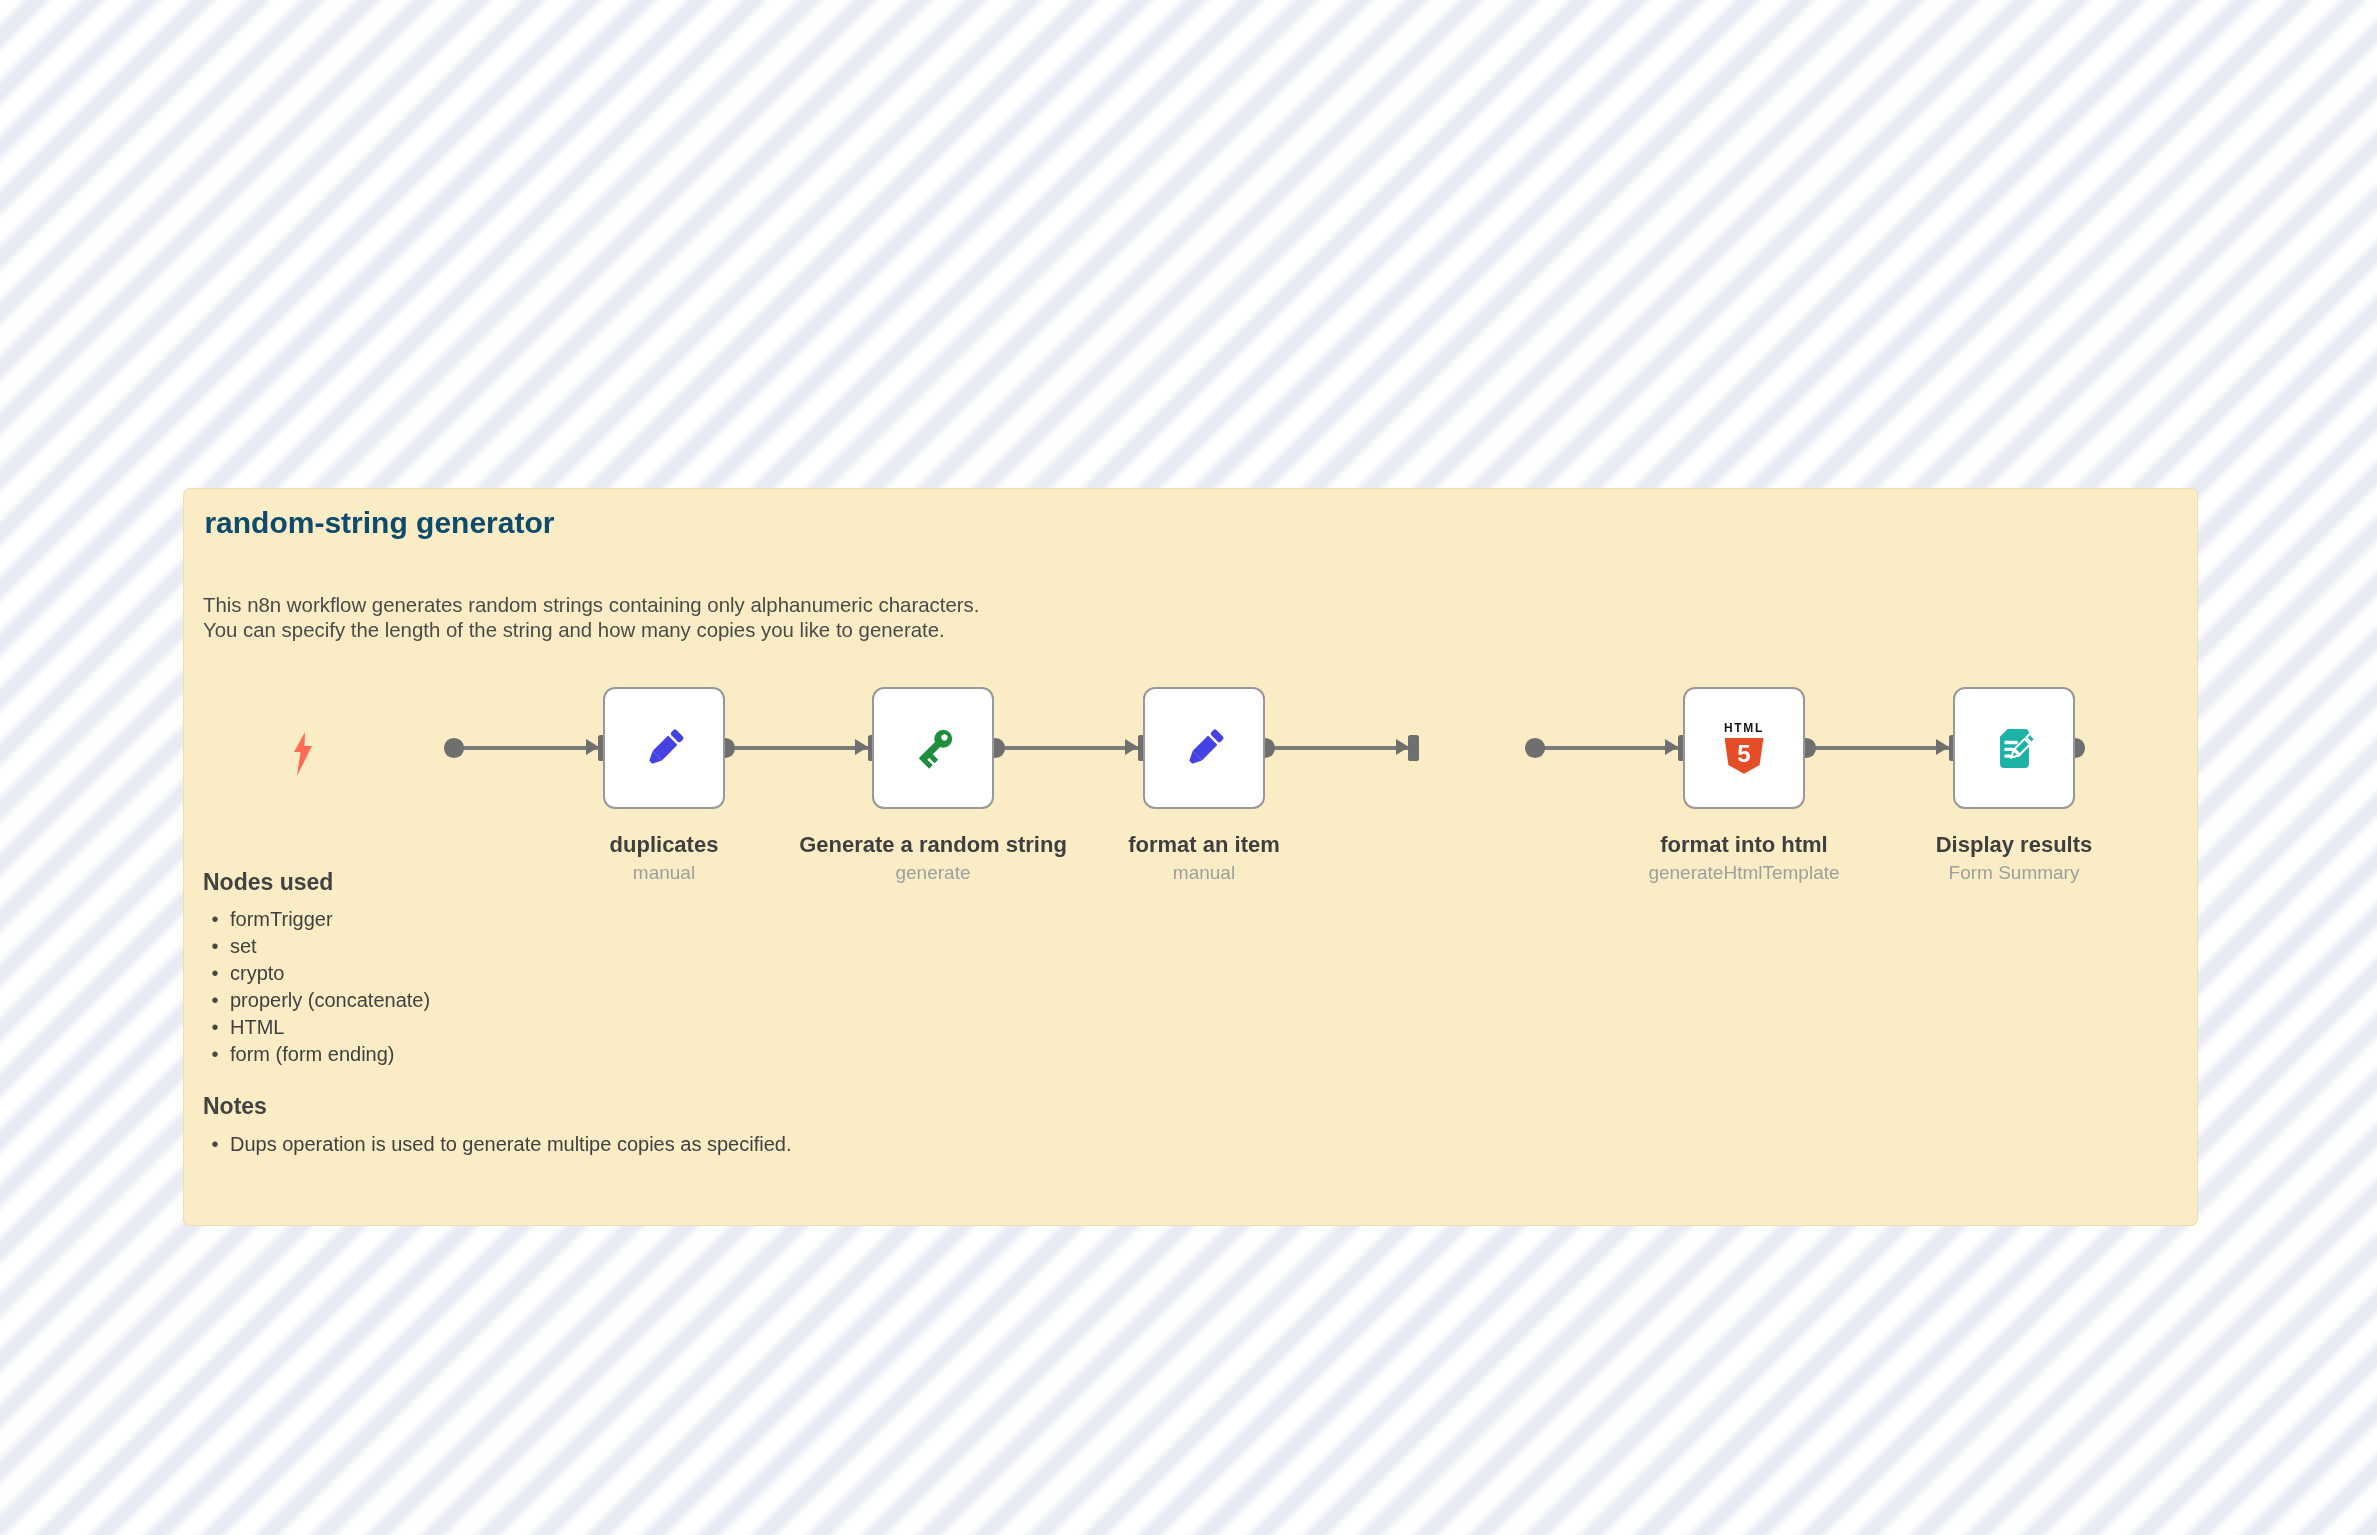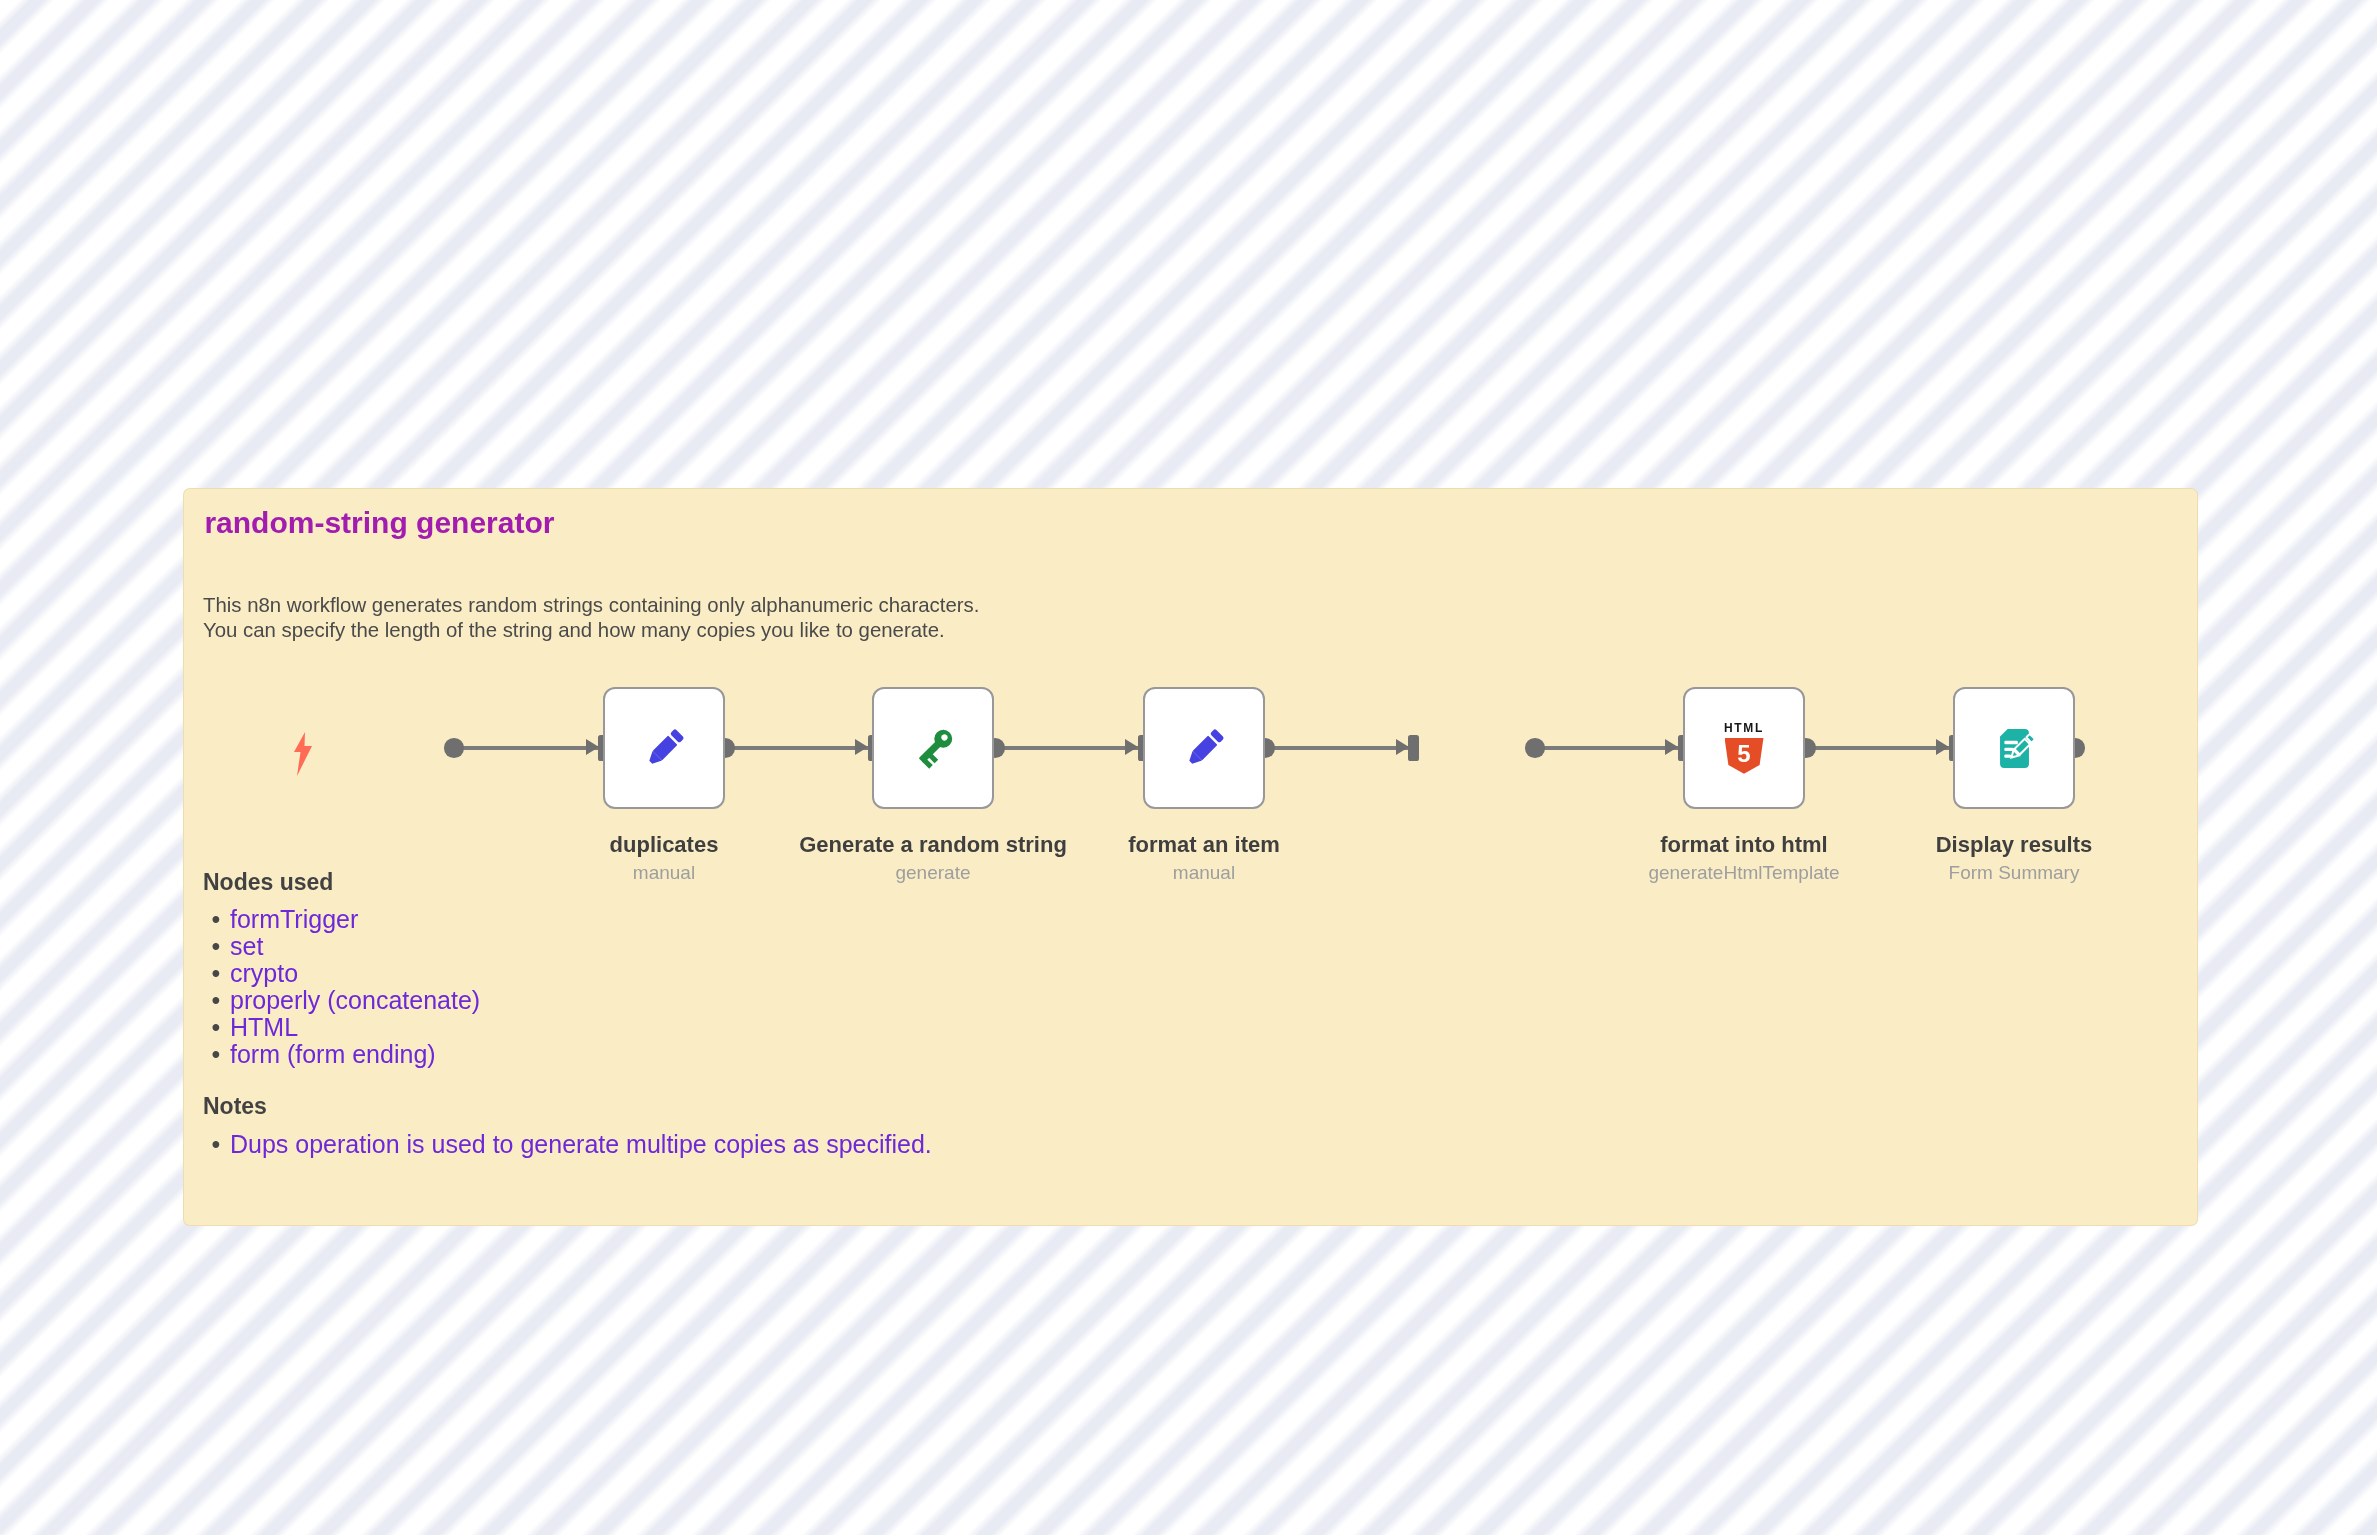--- a/index.html
+++ b/index.html
@@ -11,27 +11,27 @@
       #e9ebf4 22px,#e9ebf4 31px,
       #ffffff 39px);
   }
   .sticky{
     position:absolute;left:183px;top:488px;width:2015px;height:738px;
     background:#FAEDC6;border:0.9px solid rgba(160,128,40,0.14);border-radius:6.8px;
     box-sizing:border-box;
   }
   .sticky-title{
     position:absolute;left:20.4px;top:13.6px;font-size:30px;line-height:39px;
-    font-weight:700;color:#a21caf;white-space:nowrap;
+    font-weight:700;color:#0c4a6e;white-space:nowrap;
   }
   .section{position:absolute;left:19px;}
   .section-heading{font-size:23px;font-weight:700;color:#424242;margin:0 0 10.2px 0;}
   .summary-line{font-size:20.4px;line-height:25px;color:#4a4a4a;white-space:nowrap;}
   .bullet-list{margin:0;padding:0;list-style:none;}
-  .bullet-list li{position:relative;padding-left:27px;font-size:25px;color:#6d28d9;white-space:nowrap;}
+  .bullet-list li{position:relative;padding-left:27px;font-size:20px;color:#404040;white-space:nowrap;}
   .bullet-list li::before{content:"\2022";position:absolute;left:8.5px;color:#474747;}
   .nodes-used-list li{line-height:27px;}
   .notes-list li{line-height:28px;}
 
   
   .slot{position:absolute;top:198px;width:306px;display:flex;flex-direction:column;align-items:center;}
   .node-box{
     width:122px;height:122px;box-sizing:border-box;background:#ffffff;
     border:2.6px solid #98989b;border-radius:12px;
     display:flex;align-items:center;justify-content:center;

